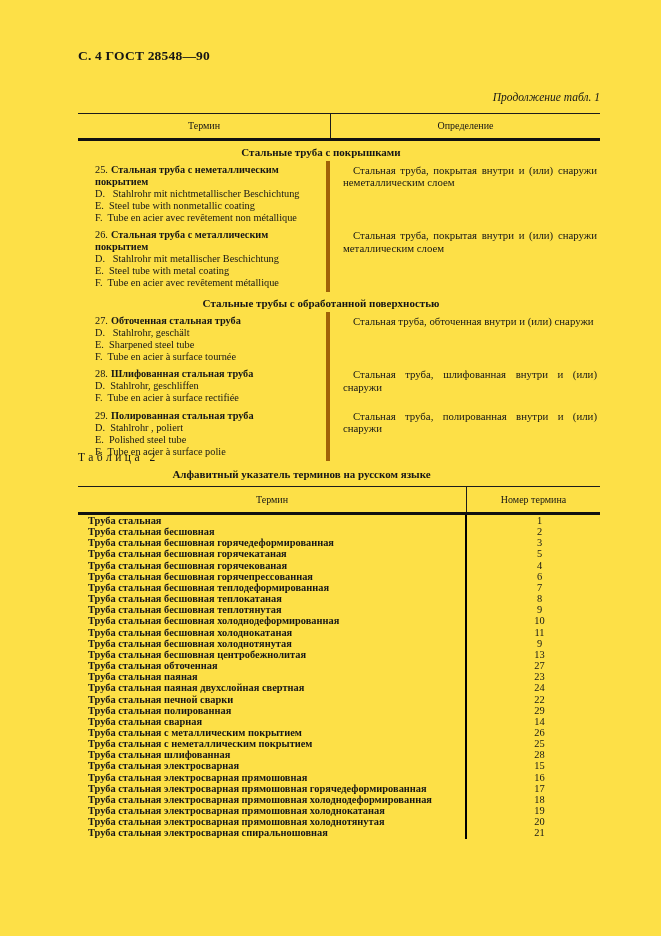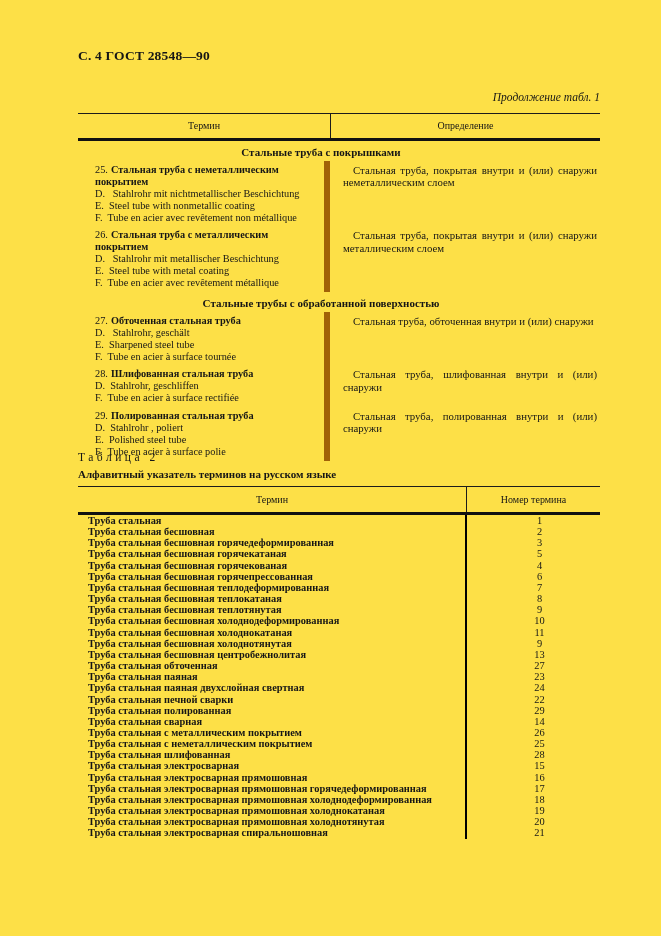--- a/index.html
+++ b/index.html
@@ -29,40 +29,40 @@
   .t1-head{display:flex;border-bottom:3px solid #111;}
   .t1-hcell{height:24px;line-height:24px;text-align:center;font-size:10px;flex:1;}
   .t1-hcell.left{width:252px;flex:none;border-right:1px solid #1c1c1c;}
   .sec-title{
     text-align:center;font-weight:bold;font-size:11px;line-height:14px;
     padding:4px 36px 2px 0;
   }
   .entry{display:flex;}
   .term-cell{
     width:252px;box-sizing:border-box;flex:none;
-    border-right:6px solid #a16207;
+    border-right:4px solid #a16207;
     padding:2.5px 5px 3px 17px;
     font-size:10.3px;line-height:12px;
   }
   .term-line .num{margin-right:3px;}
   .lang-line{white-space:pre-wrap;}
   .def-cell{
     flex:1;box-sizing:border-box;
     padding:2.5px 3px 3px 13px;
     font-size:10.8px;line-height:12.5px;
     text-align:justify;text-indent:10px;
   }
   
   .t2-label{
     position:absolute;left:78px;top:451px;width:522px;
     text-align:left;font-size:11.5px;letter-spacing:3.5px;
   }
   .t2-title{
     position:absolute;left:78px;top:468px;width:522px;box-sizing:border-box;
-    padding-right:75px;
+    padding-right:75px;text-align:center;
     font-size:11px;font-weight:bold;
   }
   .t2{
     position:absolute;left:78px;top:486px;width:522px;
     border-top:1px solid #1c1c1c;
   }
   .t2-head{display:flex;border-bottom:3px solid #111;}
   .t2-hcell{height:25px;line-height:25px;text-align:center;font-size:10px;}
   .t2-hcell.left{width:389px;border-right:1px solid #1c1c1c;box-sizing:border-box;}
   .t2-hcell.num{flex:1;}

